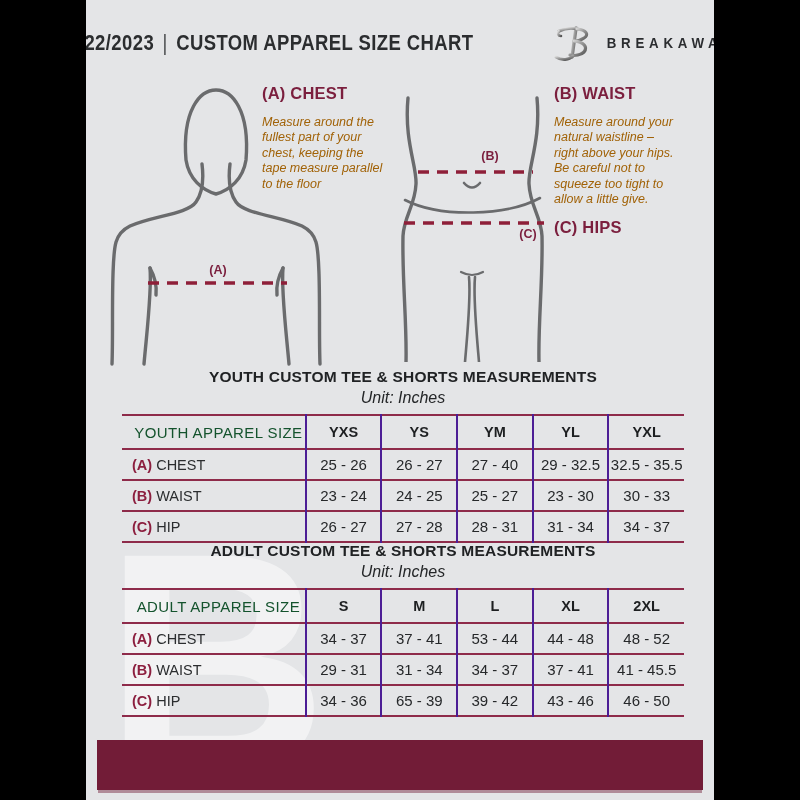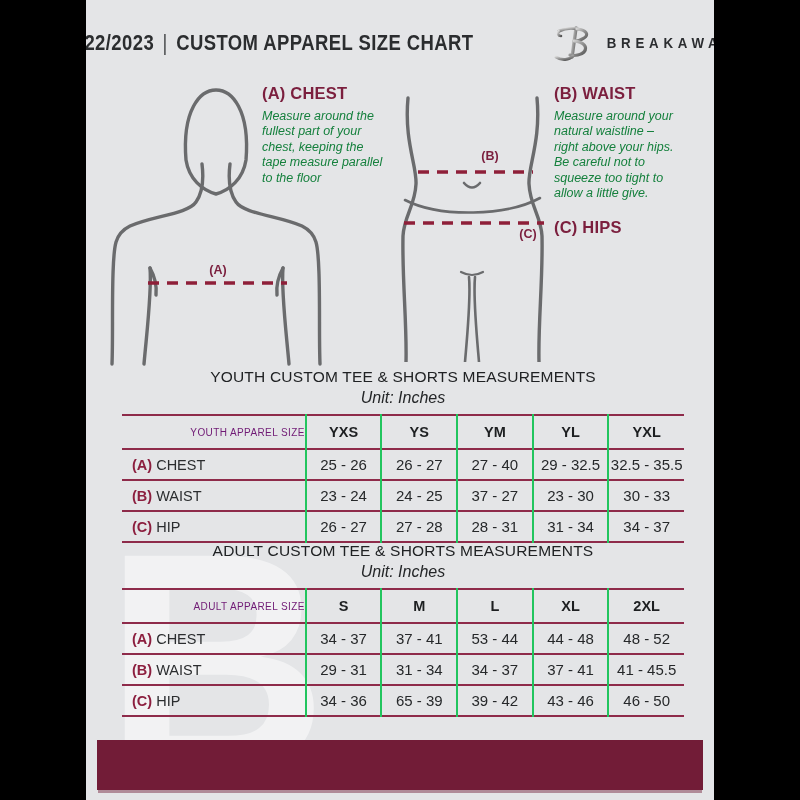--- a/index.html
+++ b/index.html
@@ -23,48 +23,48 @@
   .header-title .divider{font-weight:400;color:#4a4c4e;padding:0 10px;}
   .brand{display:flex;align-items:center;gap:7px;}
   .brand-name{
     font-weight:700;font-size:14px;color:#2b2d30;letter-spacing:5px;
     transform:scaleX(0.95);transform-origin:right center;white-space:nowrap;
   }
   
   .ins{position:absolute;z-index:3;}
   .ins-heading{font-weight:700;font-size:16.5px;color:#7b1f3e;letter-spacing:0.2px;}
   .ins-body{
-    margin-top:6px;font-style:italic;font-size:12.5px;line-height:1.23;
-    color:#15803d;white-space:pre-line;
+    margin-top:12px;font-style:italic;font-size:12.5px;line-height:1.23;
+    color:#a16207;white-space:pre-line;
   }
   .ins-chest{left:176px;top:84px;width:160px;}
   .ins-waist{left:468px;top:84px;width:150px;}
   .ins-hips{left:468px;top:218px;width:155px;}
   
   .fig{position:absolute;z-index:2;}
   .fig-torso{left:14px;top:84px;}
   .fig-lower{left:309px;top:96px;}
   
   .tbl-block{position:absolute;left:36px;width:562px;z-index:3;text-align:center;}
   .tbl-youth{top:368px;}
   .tbl-adult{top:542px;}
-  .tbl-title{font-weight:400;font-size:15.5px;color:#202224;letter-spacing:0.2px;}
+  .tbl-title{font-weight:700;font-size:15.5px;color:#202224;letter-spacing:0.2px;}
   .tbl-unit{font-style:italic;font-size:16px;color:#242628;margin-top:3px;}
   table{
     width:100%;border-collapse:collapse;table-layout:fixed;margin-top:7px;
     border-top:2px solid #8e2b4a;
   }
   col.c-label{width:32.7%;}
   tr{border-bottom:2px solid #8e2b4a;}
   th,td{padding:0;vertical-align:middle;}
   th{height:32px;}
   td{height:29px;}
-  th+th,td+td{border-left:2px solid #22c55e;}
+  th+th,td+td{border-left:2px solid #4c1d95;}
   .corner{
-    text-align:right;font-weight:400;font-size:10px;color:#701a75;
+    text-align:center;font-weight:400;font-size:15px;color:#14532d;
     padding-left:10px;letter-spacing:0.4px;
   }
   .size-h{font-weight:700;font-size:14.5px;color:#1d1f21;text-align:center;}
   .rowlabel{text-align:left;padding-left:10px;font-size:14.5px;color:#2b2d2f;}
   .rowlabel .marker{color:#8c1f3f;font-weight:700;}
   .val{text-align:center;font-size:15px;color:#26282a;}
   
   .footer-bar{
     position:absolute;left:11px;right:11px;top:740px;height:50px;
     background:#721c37;z-index:4;
@@ -186,21 +186,21 @@
         <td class="val">25 - 26</td>
         <td class="val">26 - 27</td>
         <td class="val">27 - 40</td>
         <td class="val">29 - 32.5</td>
         <td class="val">32.5 - 35.5</td>
       </tr>
       <tr>
         <td class="rowlabel"><span class="marker">(B)</span> <span>WAIST</span></td>
         <td class="val">23 - 24</td>
         <td class="val">24 - 25</td>
-        <td class="val">37 - 27</td>
+        <td class="val">25 - 27</td>
         <td class="val">23 - 30</td>
         <td class="val">30 - 33</td>
       </tr>
       <tr>
         <td class="rowlabel"><span class="marker">(C)</span> <span>HIP</span></td>
         <td class="val">26 - 27</td>
         <td class="val">27 - 28</td>
         <td class="val">28 - 31</td>
         <td class="val">31 - 34</td>
         <td class="val">34 - 37</td>

